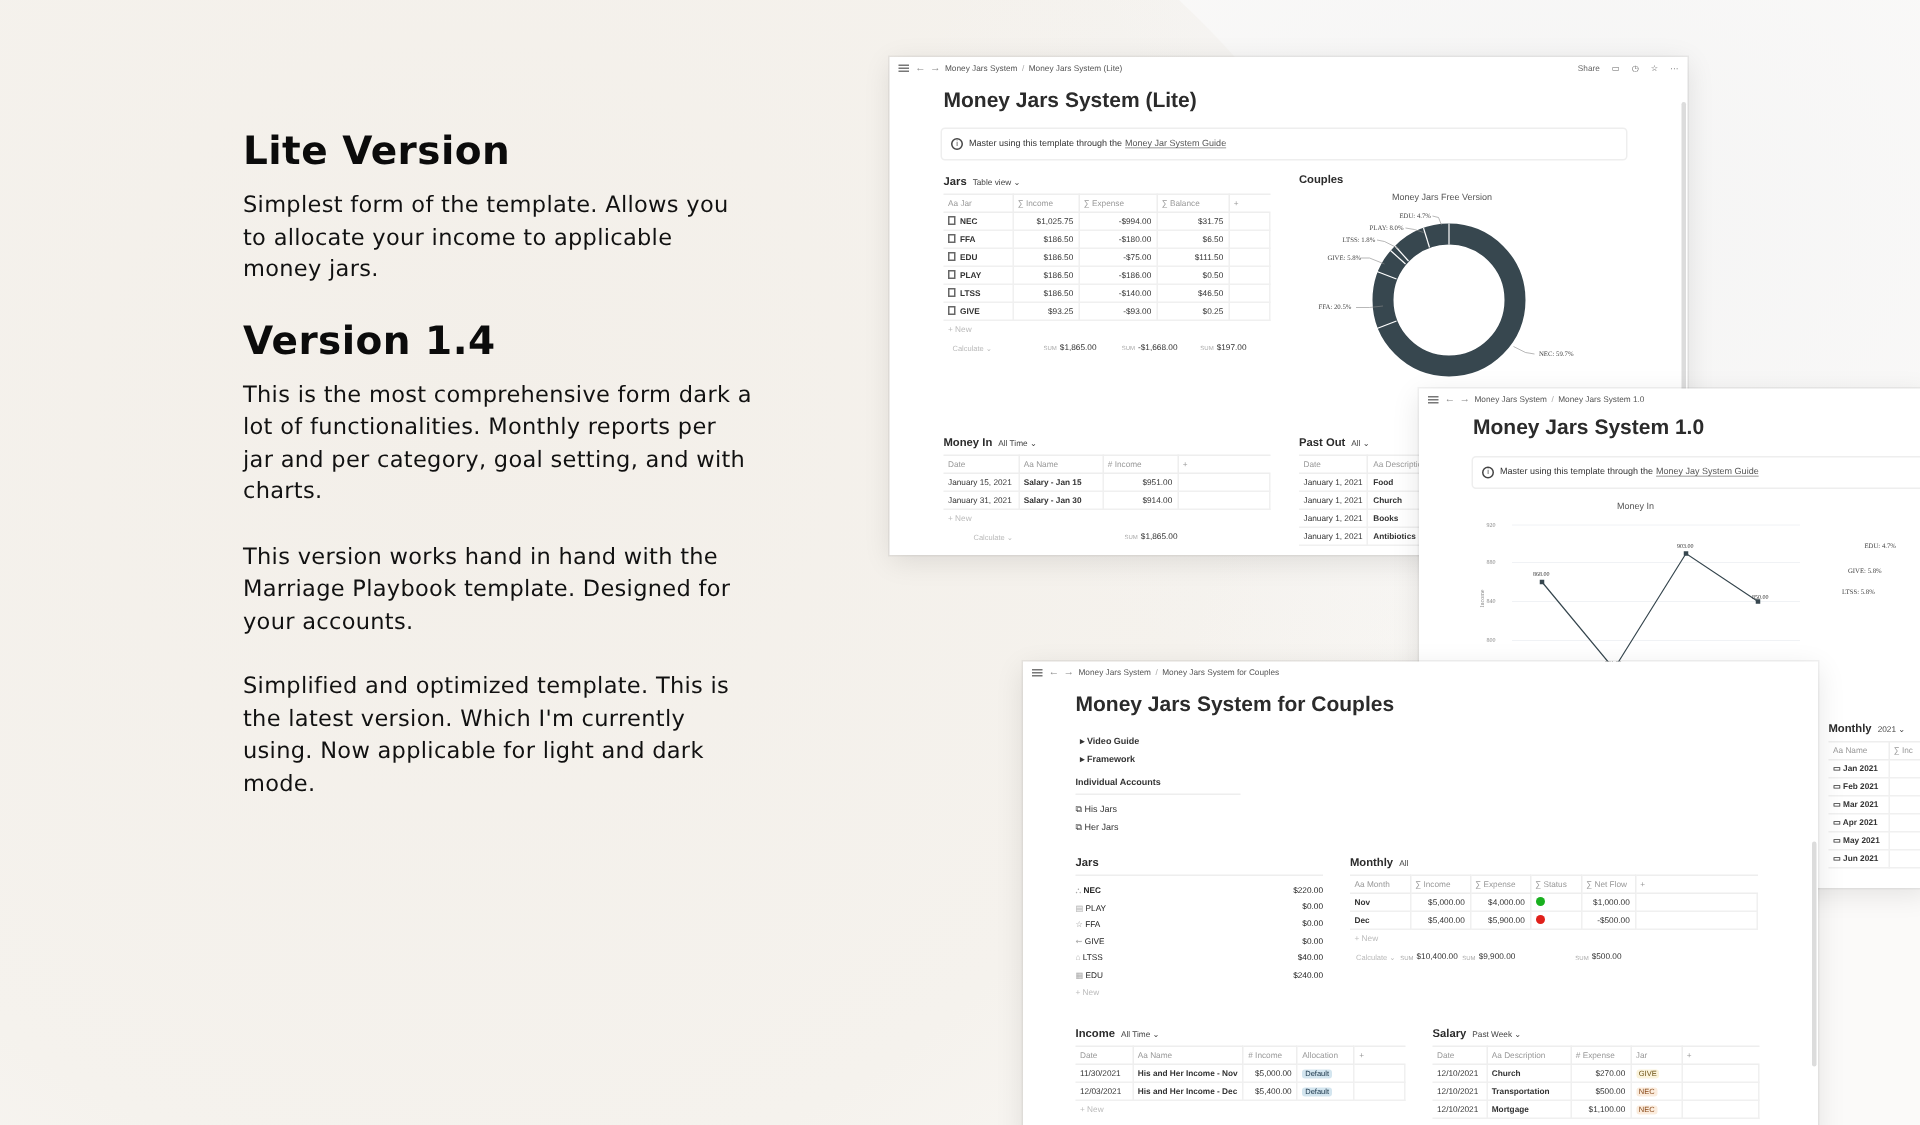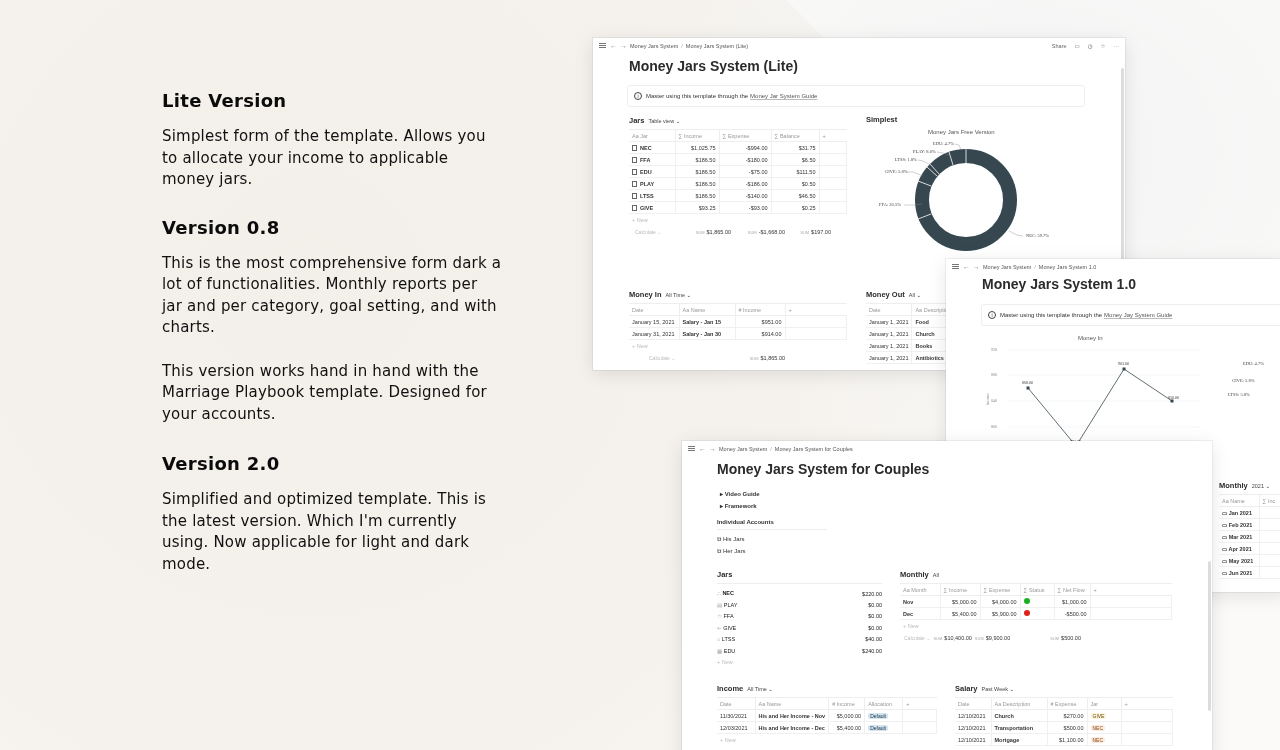--- a/index.html
+++ b/index.html
@@ -17,21 +17,21 @@
   }
   .bg-right {
     position: absolute; right: -200px; top: -200px; width: 900px; height: 700px;
     background: radial-gradient(ellipse at center, #f4f4f4 0%, rgba(255,255,255,0) 70%);
   }
 
   
   .copy { position: absolute; left: 162px; top: 84px; width: 340px; }
   .copy-block { margin-bottom: 14px; }
   .copy h2 {
-    font-family: "DejaVu Sans", sans-serif; font-weight: bold; font-size: 18px;
+    font-family: "DejaVu Sans", sans-serif; font-weight: bold; font-size: 26px;
     color: #0b0b0b; letter-spacing: 0.3px; line-height: 34px; margin-bottom: 8px;
   }
   .copy p {
     font-family: "DejaVu Sans", sans-serif; font-size: 15px; line-height: 21.5px;
     color: #111; letter-spacing: 0.2px;
   }
 
   
   .win {
     position: absolute; background: #fff; overflow: hidden;
@@ -74,28 +74,27 @@
 
 <div class="bg-blob"></div>
 <div class="bg-right"></div>
 
 <div class="copy">
   <div class="copy-block">
     <h2>Lite Version</h2>
     <p>Simplest form of the template. Allows you to allocate your income to applicable money jars.</p>
   </div>
   <div class="copy-block" style="margin-top:20px">
-    <h2>Version 0.8</h2>
+    <h2>Version 1.4</h2>
     <p>This is the most comprehensive form dark a lot of functionalities. Monthly reports per jar and per category, goal setting, and with charts.</p>
   </div>
   <div class="copy-block" style="margin-top:22px">
     <p>This version works hand in hand with the Marriage Playbook template. Designed for your accounts.</p>
   </div>
   <div class="copy-block" style="margin-top:22px">
-    <h2>Version 2.0</h2>
     <p>Simplified and optimized template. This is the latest version. Which I'm currently using. Now applicable for light and dark mode.</p>
   </div>
 </div>
 
 <div class="win" style="left:593px;top:38px;width:532px;height:332px;">
   <div class="topbar">
     <span class="ham"></span>
     <span class="arr">←</span>
     <span class="arr">→</span>
     <span>Money Jars System</span>
@@ -179,21 +178,21 @@
     <div class="calc">
       <span style="width:56px;padding-left:6px">Calculate ⌄</span>
       <span style="width:46px;text-align:right"><span class="sum">SUM</span><span class="v">$1,865.00</span></span>
       <span style="width:54px;text-align:right"><span class="sum">SUM</span><span class="v">-$1,668.00</span></span>
       <span style="width:46px;text-align:right"><span class="sum">SUM</span><span class="v">$197.00</span></span>
     </div>
   </div>
 
   <div style="position:absolute;left:273px;top:77px;">
     <div class="sec-title">
-        <span>Simplest</span>
+        <span>Couples</span>
       </div>
   </div>
   <div style="position:absolute;left:335px;top:91px;font-size:6px;color:#555;">Money Jars Free Version</div>
   <svg style="position:absolute;left:270px;top:98px;" width="200" height="120" viewBox="0 0 200 120">
     <g transform="translate(103,64)" fill="none" stroke="#37474f" stroke-width="14">
       <circle r="44"></circle>
     </g>
     <g transform="translate(103,64)" stroke="#fff" stroke-width="0.8">
       <line x1="0" y1="-37" x2="0" y2="-51"></line>
       <line x1="-13" y1="-35" x2="-17" y2="-48"></line>
@@ -249,21 +248,21 @@
       </table>
     <div class="newrow">+ New</div>
     <div class="calc">
       <span style="width:110px;padding-left:20px">Calculate ⌄</span>
       <span style="width:46px;text-align:right"><span class="sum">SUM</span><span class="v">$1,865.00</span></span>
     </div>
   </div>
 
   <div style="position:absolute;left:273px;top:252px;">
     <div class="sec-title">
-        <span>Money Out</span>
+        <span>Past Out</span>
         <span class="view">All ⌄</span>
       </div>
     <table class="nt" style="margin-top:4px;width:100px;">
       <tbody>
           <tr>
             <th style="width:42px">Date</th>
             <th>Aa Description</th>
           </tr>
       <tr>
             <td>January 1, 2021</td>

